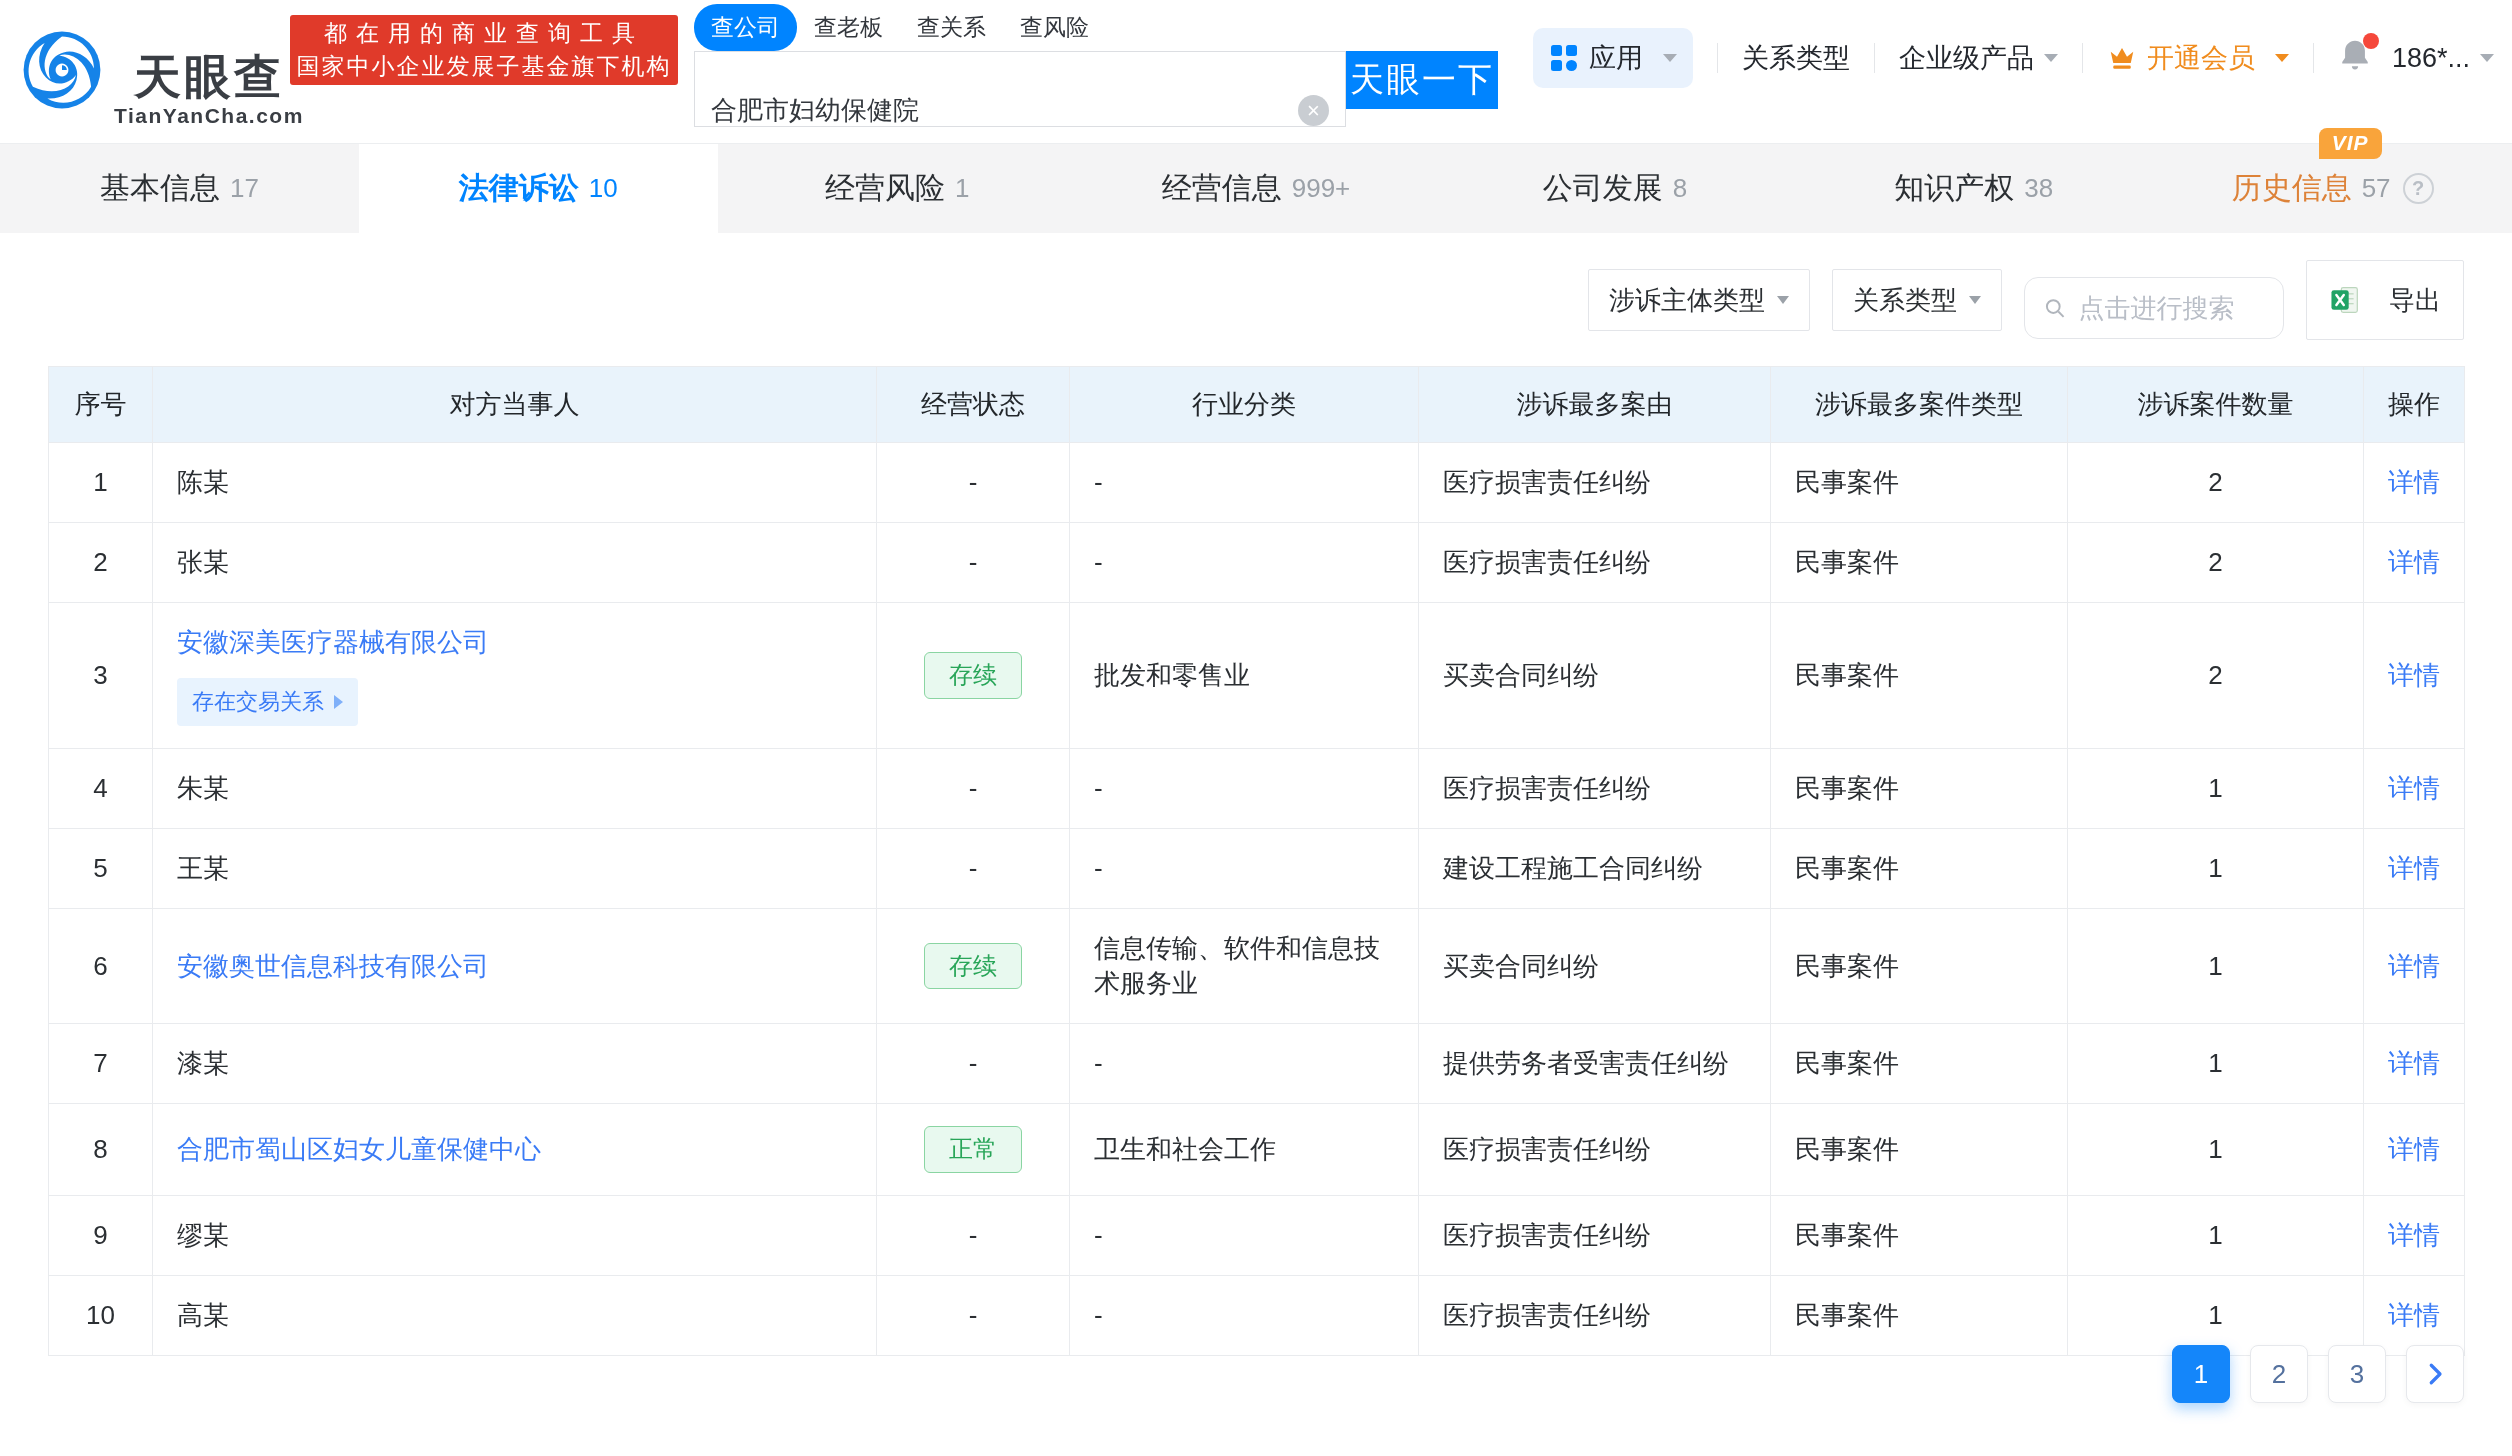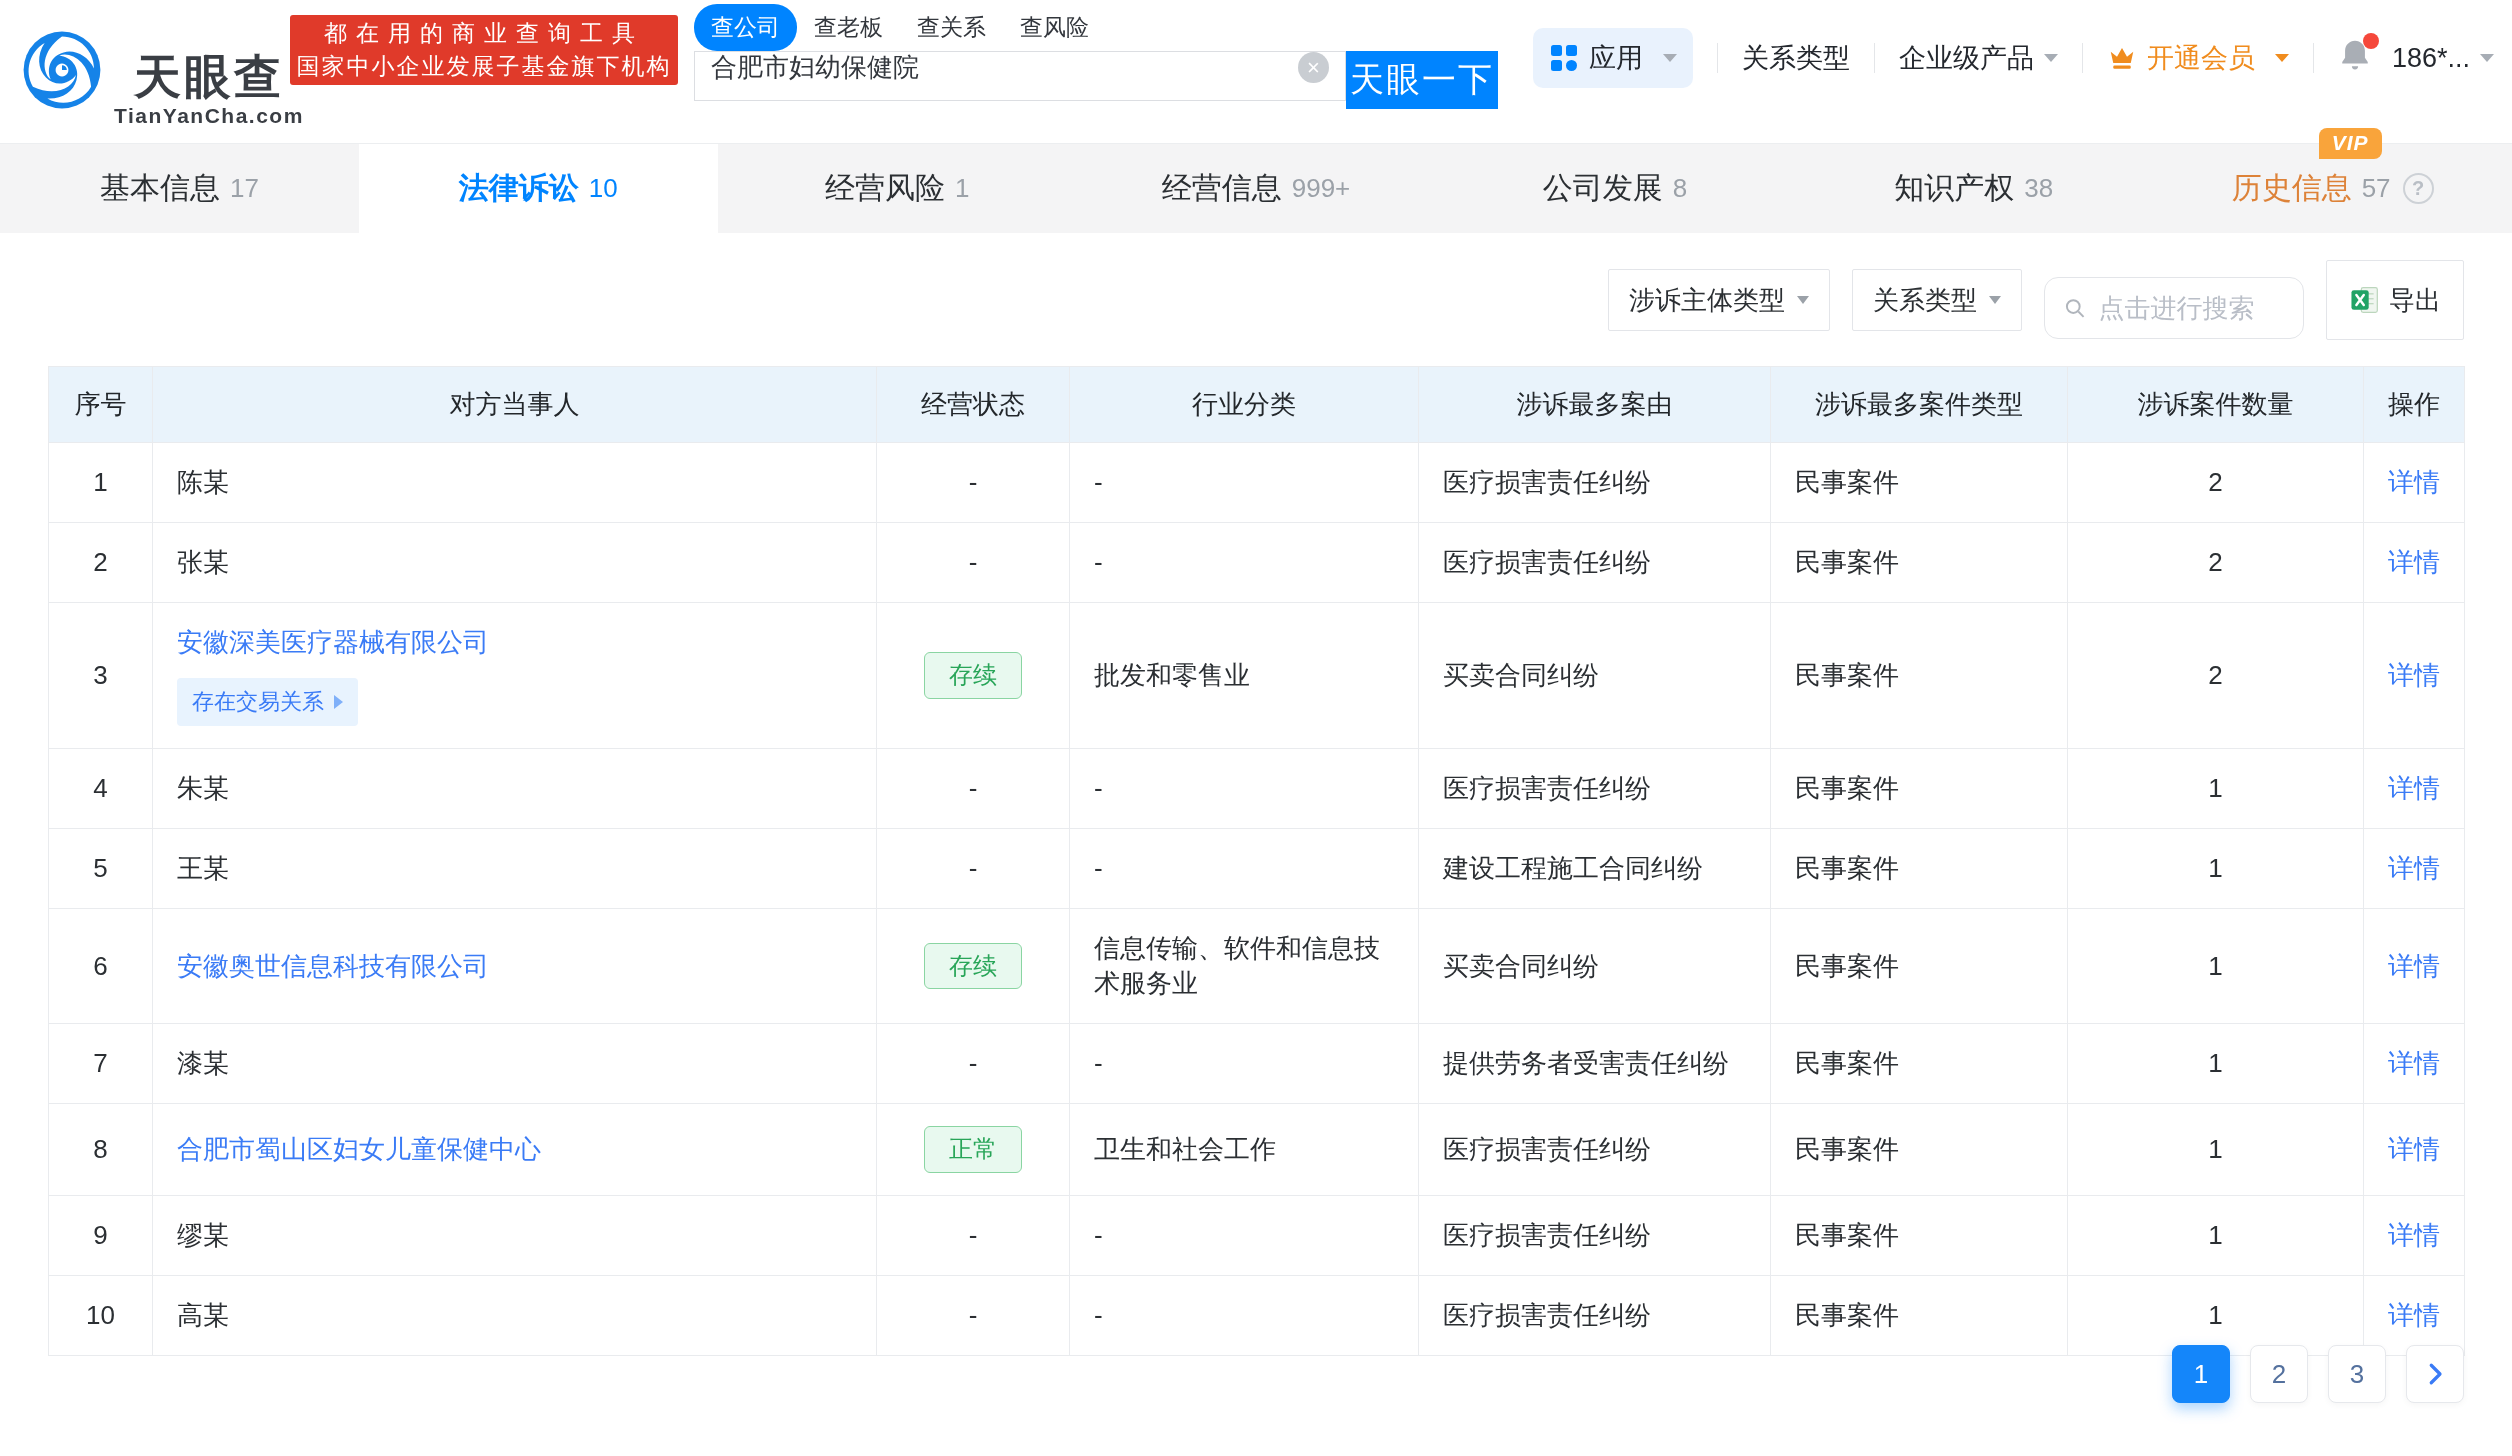--- a/index.html
+++ b/index.html
@@ -20,22 +20,22 @@
   .banner { position:absolute; left:290px; top:15px; width:388px; height:70px; background:#e03a2a;
     border-radius:3px; color:#fff; display:flex; flex-direction:column; justify-content:center; align-items:center; }
   .banner-line1 { font-size:23px; letter-spacing:9px; line-height:33px; }
   .banner-line2 { font-size:23px; letter-spacing:2px; line-height:33px; }
 
   .search-area { position:absolute; left:694px; top:4px; }
   .search-tabs { display:flex; }
   .search-tab { font-size:23px; color:#33373d; padding:8px 17px; cursor:pointer; }
   .search-tab.active { background:#0084ff; color:#fff;border-radius:23px; }
   .search-row { display:flex; }
-  .search-input-wrap { width:652px; height:50px; border:1px solid #dcdee2; background:#fff;
-    display:flex; align-items:flex-start; padding:0 16px; }
+  .search-input-wrap { width:652px; height:76px; border:1px solid #dcdee2; background:#fff;
+    display:flex; align-items:flex-end; padding:0 16px; }
   .search-input { flex:1; border:none; outline:none; font-size:26px; color:#33373d; font-family:inherit; background:transparent; }
   .clear-btn { width:31px; height:31px; border-radius:50%; background:#c9cdd2; color:#fff;
     display:flex; align-items:center; justify-content:center; font-size:22px; line-height:1; cursor:pointer; flex:none; }
   .search-btn { width:152px; height:58px; background:#0084ff; color:#fff; font-size:34px;
     display:flex; align-items:center; justify-content:center; letter-spacing:2px; cursor:pointer; }
 
   .top-nav { position:absolute; right:18px; top:28px; display:flex; align-items:center; font-size:27px; color:#24282e; white-space:nowrap; }
   .nav-divider { width:1px; height:30px; background:#e4e6e9; margin:0 24px; }
   .app-chip { background:#e9f2fd; border-radius:10px; padding:12px 16px; display:flex; align-items:center; gap:10px; cursor:pointer; }
   .caret { width:0; height:0; border-left:7px solid transparent; border-right:7px solid transparent;
@@ -63,21 +63,21 @@
   
   .filter-row { position:absolute; top:260px; right:48px; display:flex; align-items:center; gap:22px; }
   .dropdown { height:62px; border:1px solid #e3e5e9; border-radius:2px; background:#fff;
     display:flex; align-items:center; padding:0 20px; font-size:26px; color:#2b2f33; cursor:pointer; }
   .dropdown .caret { border-left-width:6px; border-right-width:6px; border-top-width:8px; border-top-color:#9ba1a8; margin-left:12px; }
   .filter-search { width:260px; height:62px; border:1px solid #e3e5e9; border-radius:14px; background:#fff;
     display:flex; align-items:center; padding:0 18px; gap:12px;margin-top:16px; }
   .filter-search input { border:none; outline:none; font-size:26px; color:#33373d; width:100%; font-family:inherit; }
   .filter-search input::placeholder { color:#b9bec7; }
   .export-btn { height:80px; border:1px solid #e3e5e9; border-radius:2px; background:#fff;
-    display:flex; align-items:center; padding:0 22px; gap:8px; font-size:26px; color:#2b2f33; cursor:pointer; }
+    display:flex; align-items:center; padding:0 22px; gap:28px; font-size:26px; color:#2b2f33; cursor:pointer; }
 
   
   .case-table { position:absolute; top:366px; left:48px; width:2416px; border-collapse:collapse; table-layout:fixed; background:#fff; }
   .case-table th, .case-table td { border:1px solid #e9ebee; }
   .case-table th { background:#e9f3fb; height:76px; font-size:26px; font-weight:400; color:#23272b; text-align:center; padding:0 18px; }
   .case-table td { font-size:26px; color:#2b2f33; padding:22px 24px; vertical-align:middle; background:#fff; text-align:left; }
   td.td-center { text-align:center; }
   .link { color:#3a7bf6; text-decoration:none; cursor:pointer; }
   .status-badge { display:inline-block; padding:5px 24px; border:1px solid #8ad5a2; background:#e8f9ef;
     color:#28a558; border-radius:6px; font-size:24px; line-height:1.45; }

